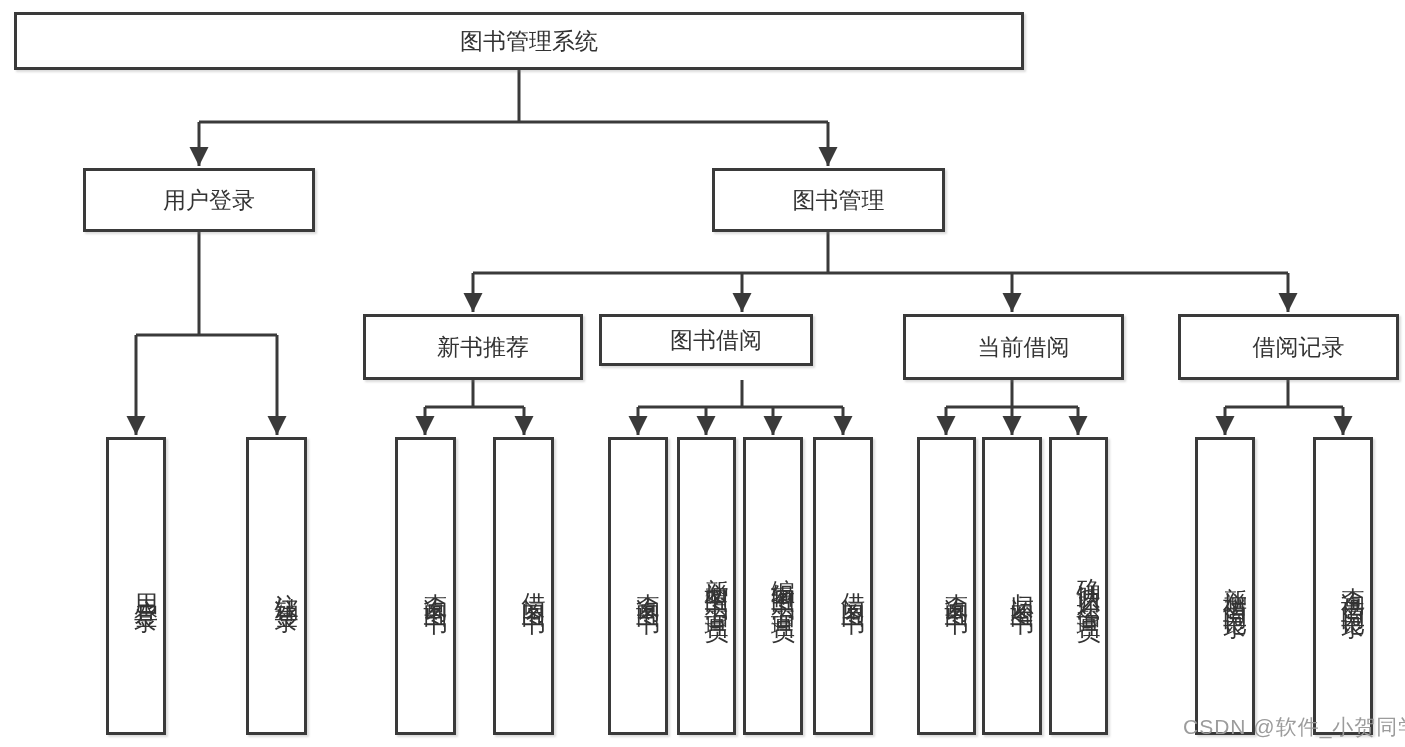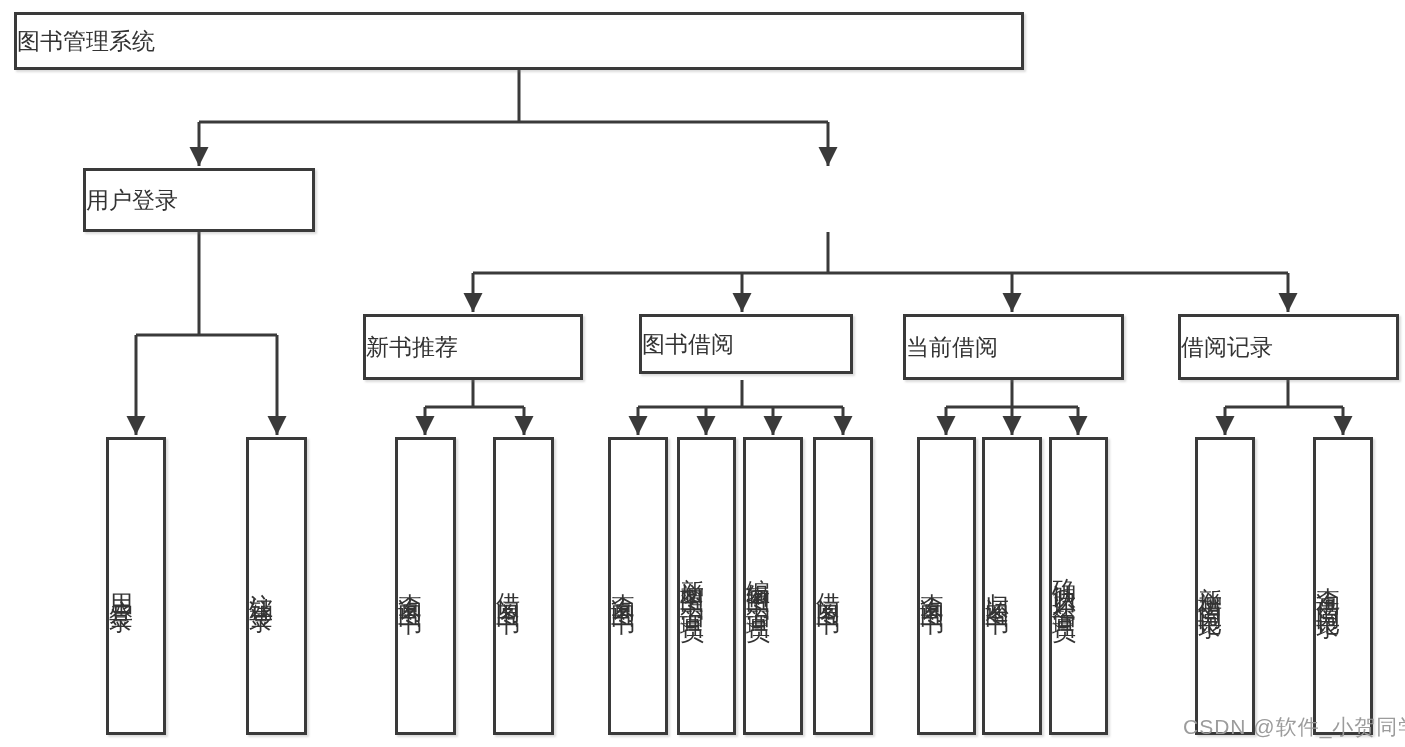--- a/index.html
+++ b/index.html
@@ -22,24 +22,26 @@
     width: 1405px;
     height: 747px;
   }
   .node {
     position: absolute;
     box-sizing: border-box;
     background: #ffffff;
     border: 3px solid #3a3a3a;
     display: flex;
     align-items: center;
+    justify-content: center;
     color: #333333;
     font-size: 23px;
     box-shadow: 2px 2px 2px rgba(130,130,130,0.28);
     white-space: nowrap;
+    padding-left: 20px;
   }
   .vnode .vtext {
     writing-mode: vertical-rl;
     text-orientation: mixed;
     font-size: 24px;
     letter-spacing: 6px;
     line-height: 1;
     color: #333333;
   }
   .watermark {
@@ -103,25 +105,28 @@
     </g>
   </svg>
 
   <div class="node" style="left:14px; top:12px; width:1010px; height:58px;">
     <span>图书管理系统</span>
   </div>
 
   <div class="node" style="left:83px; top:168px; width:232px; height:64px;">
     <span>用户登录</span>
   </div>
+  <div class="node" style="left:712px; top:168px; width:233px; height:64px;">
+    <span>图书管理</span>
+  </div>
 
   <div class="node" style="left:363px; top:314px; width:220px; height:66px;font-family:Liberation Serif, serif;">
     <span>新书推荐</span>
   </div>
-  <div class="node" style="left:639px; top:314px; width:214px; height:60px;">
+  <div class="node" style="left:599px; top:314px; width:214px; height:52px;">
     <span>图书借阅</span>
   </div>
   <div class="node" style="left:903px; top:314px; width:221px; height:66px;">
     <span>当前借阅</span>
   </div>
   <div class="node" style="left:1178px; top:314px; width:221px; height:66px;">
     <span>借阅记录</span>
   </div>
 
   <div class="node vnode" style="left:106px; top:437px; width:60px; height:298px;">

